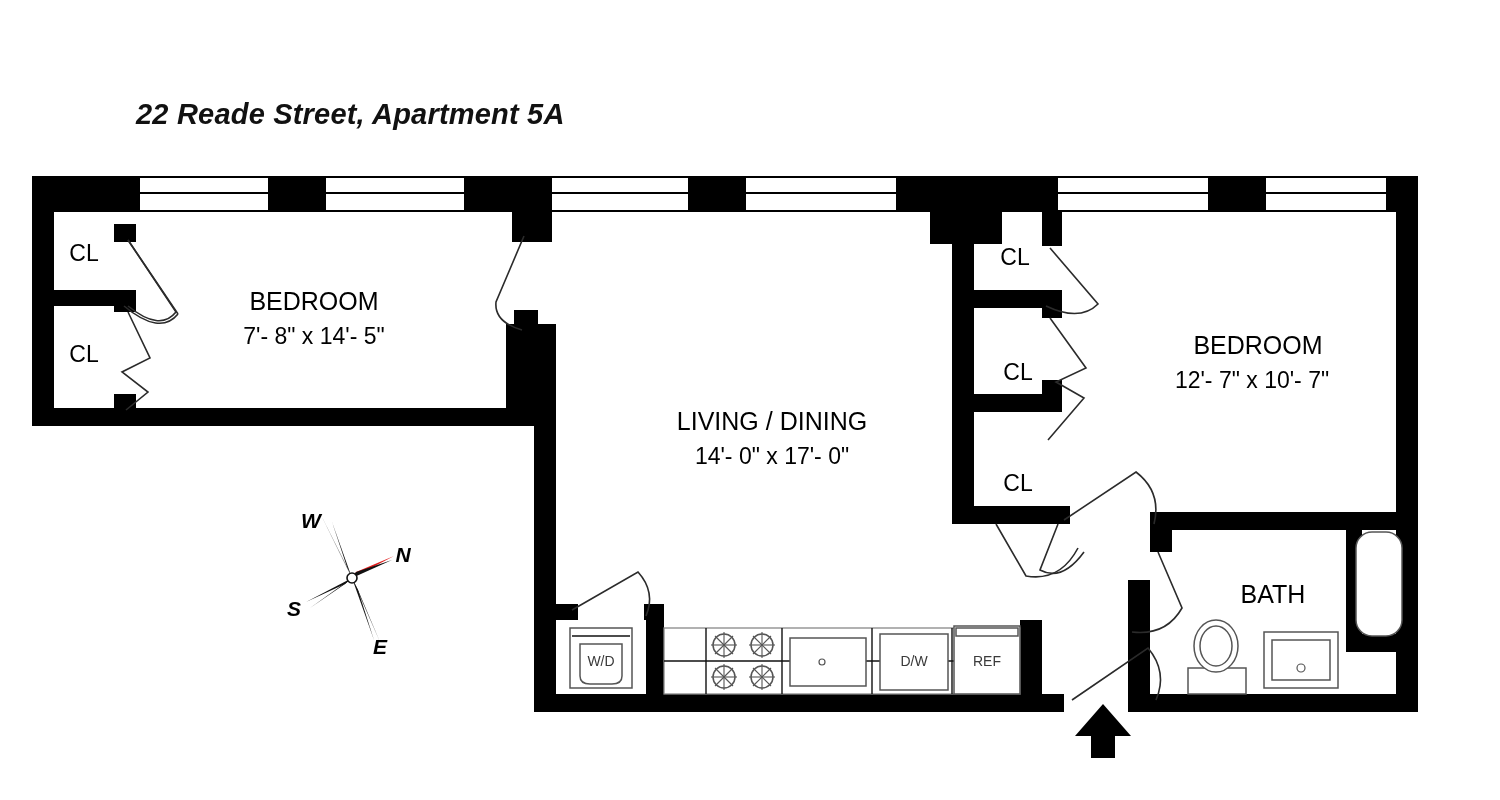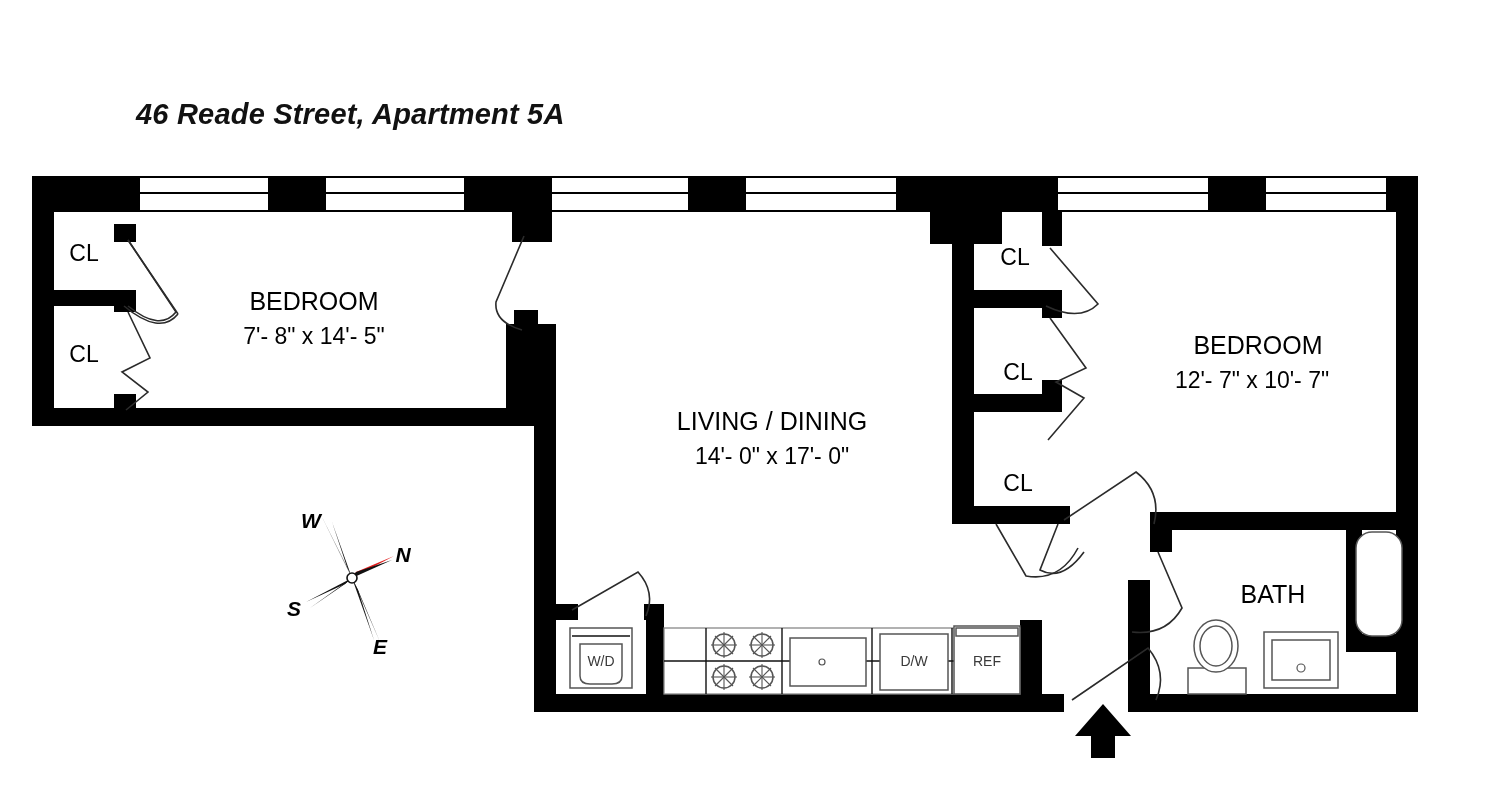--- a/index.html
+++ b/index.html
@@ -73,21 +73,21 @@
   .swing { fill: none; stroke: #2b2b2b; stroke-width: 1.6; }
   .fixture { fill: #ffffff; stroke: #555555; stroke-width: 1.5; }
   .fixture-light { fill: #ffffff; stroke: #888888; stroke-width: 1.3; }
   .winline { stroke: #000000; stroke-width: 2.2; }
 </style>
 </head>
 <body>
 
 <div id="floorplan-root">
 
-  <div id="plan-title">46 Reade Street, Apartment 5A</div>
+  <div id="plan-title">22 Reade Street, Apartment 5A</div>
 
   <svg id="plan-svg" viewBox="0 0 1500 800" xmlns="http://www.w3.org/2000/svg">
 
     <g>
 
       <rect class="wall" x="32" y="176" width="1386" height="14"></rect>
       <rect class="wall" x="32" y="176" width="1386" height="36" fill="none"></rect>
 
       <rect class="wall" x="32" y="176" width="108" height="36"></rect>
       <rect class="wall" x="268" y="176" width="58" height="36"></rect>

